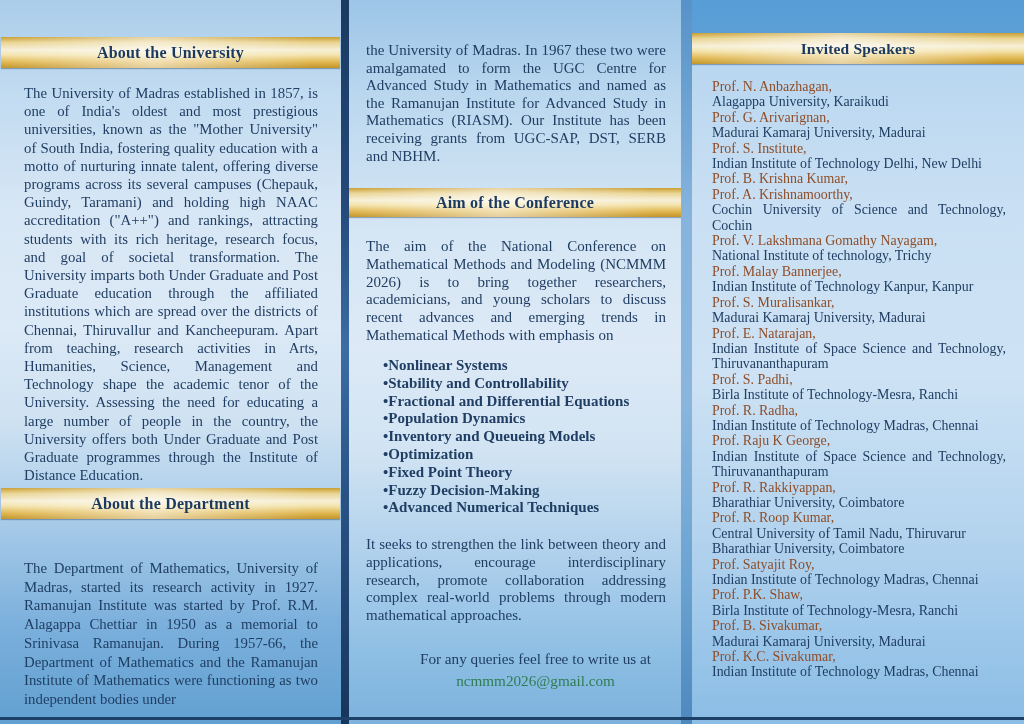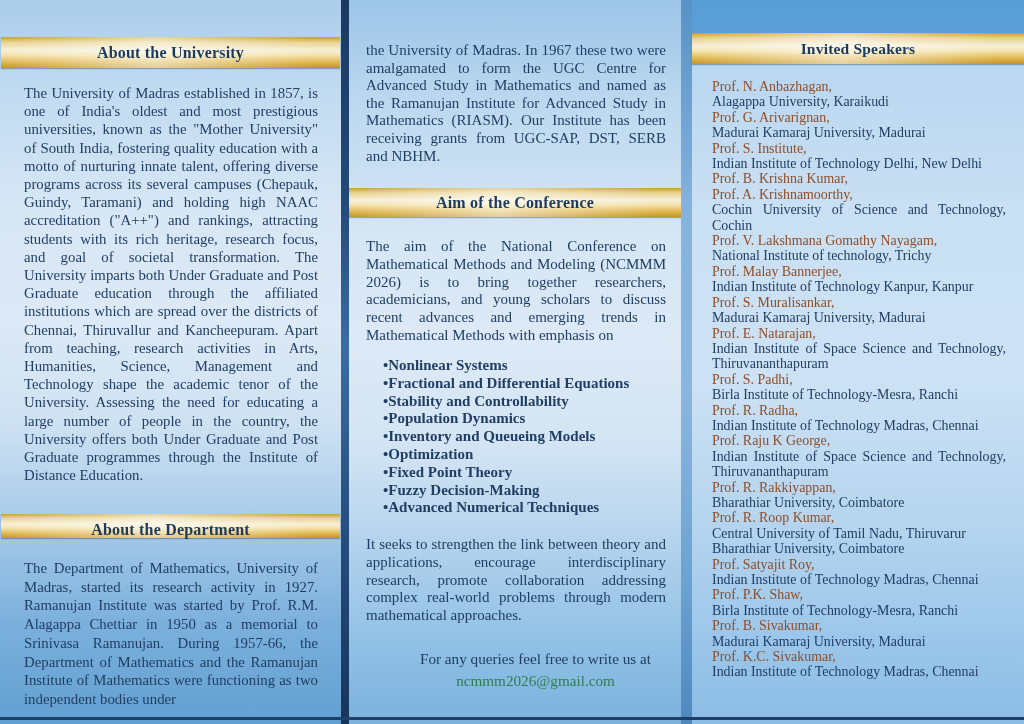--- a/index.html
+++ b/index.html
@@ -53,34 +53,34 @@
   .bottom-line { position:absolute; left:0; top:717px; width:1024px; height:3px; background:#1d4068; }
 </style>
 </head>
 <body>
 
 <div class="page">
 
   <div class="col col-left">
     <div class="gold-band" style="left:1px; top:37px; width:339px; height:31px; line-height:31px;text-align:center;">About the University</div>
     <div class="para p-left" style="left:24px; top:84px; width:294px;">The University of Madras established in 1857, is one of India's oldest and most prestigious universities, known as the "Mother University" of South India, fostering quality education with a motto of nurturing innate talent, offering diverse programs across its several campuses (Chepauk, Guindy, Taramani) and holding high NAAC accreditation ("A++") and rankings, attracting students with its rich heritage, research focus, and goal of societal transformation. The University imparts both Under Graduate and Post Graduate education through the affiliated institutions which are spread over the districts of Chennai, Thiruvallur and Kancheepuram. Apart from teaching, research activities in Arts, Humanities, Science, Management and Technology shape the academic tenor of the University. Assessing the need for educating a large number of people in the country, the University offers both Under Graduate and Post Graduate programmes through the Institute of Distance Education.</div>
-    <div class="gold-band" style="left:1px; top:514px; width:339px; height:24px; line-height:31px;">About the Department</div>
+    <div class="gold-band" style="left:1px; top:488px; width:339px; height:31px; line-height:31px;">About the Department</div>
     <div class="para p-left" style="left:24px; top:559px; width:294px; line-height:18.7px;">The Department of Mathematics, University of Madras, started its research activity in 1927. Ramanujan Institute was started by Prof. R.M. Alagappa Chettiar in 1950 as a memorial to Srinivasa Ramanujan. During 1957-66, the Department of Mathematics and the Ramanujan Institute of Mathematics were functioning as two independent bodies under</div>
   </div>
 
   <div class="col fold1"></div>
 
   <div class="col col-mid">
     <div class="para p-mid" style="left:17px; top:42px; width:300px;">the University of Madras. In 1967 these two were amalgamated to form the UGC Centre for Advanced Study in Mathematics and named as the Ramanujan Institute for Advanced Study in Mathematics (RIASM). Our Institute has been receiving grants from UGC-SAP, DST, SERB and NBHM.</div>
     <div class="gold-band" style="left:0; top:188px; width:332px; height:29px; line-height:29px;">Aim of the Conference</div>
     <div class="para p-mid" style="left:17px; top:238px; width:300px; line-height:17.8px;">The aim of the National Conference on Mathematical Methods and Modeling (NCMMM 2026) is to bring together researchers, academicians, and young scholars to discuss recent advances and emerging trends in Mathematical Methods with emphasis on</div>
     <ul class="bullets" style="left:34px; top:357px; width:286px;">
         <li>Nonlinear Systems</li>
+        <li>Stability and Controllability</li>
         <li>Fractional and Differential Equations</li>
-        <li>Stability and Controllability</li>
         <li>Population Dynamics</li>
         <li>Inventory and Queueing Models</li>
         <li>Optimization</li>
         <li>Fixed Point Theory</li>
         <li>Fuzzy Decision-Making</li>
         <li>Advanced Numerical Techniques</li>
       </ul>
     <div class="para p-mid" style="left:17px; top:536px; width:300px; line-height:17.8px;">It seeks to strengthen the link between theory and applications, encourage interdisciplinary research, promote collaboration addressing complex real-world problems through modern mathematical approaches.</div>
     <div class="contact" style="left:0; top:650px; width:373px;">
       <div>For any queries feel free to write us at</div>

